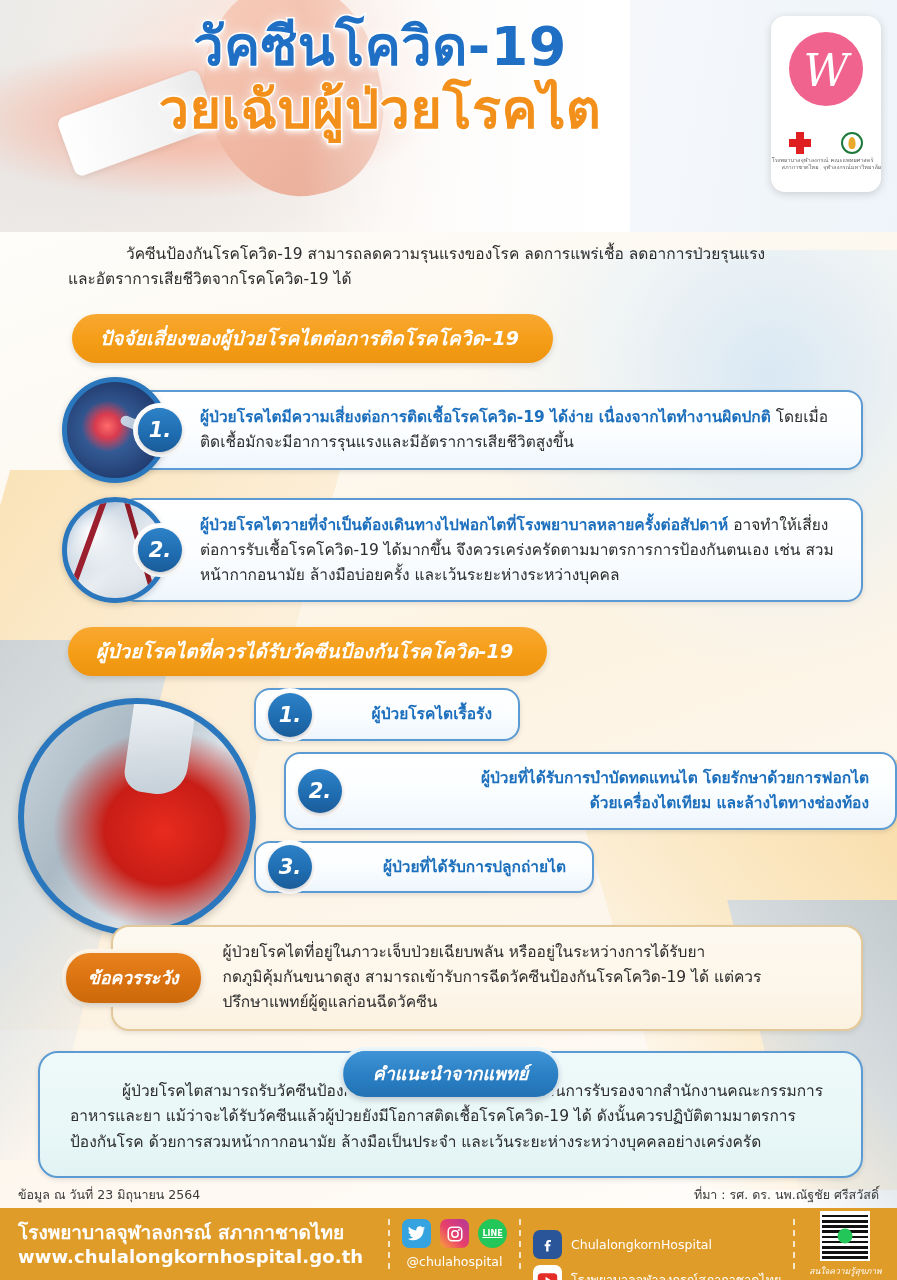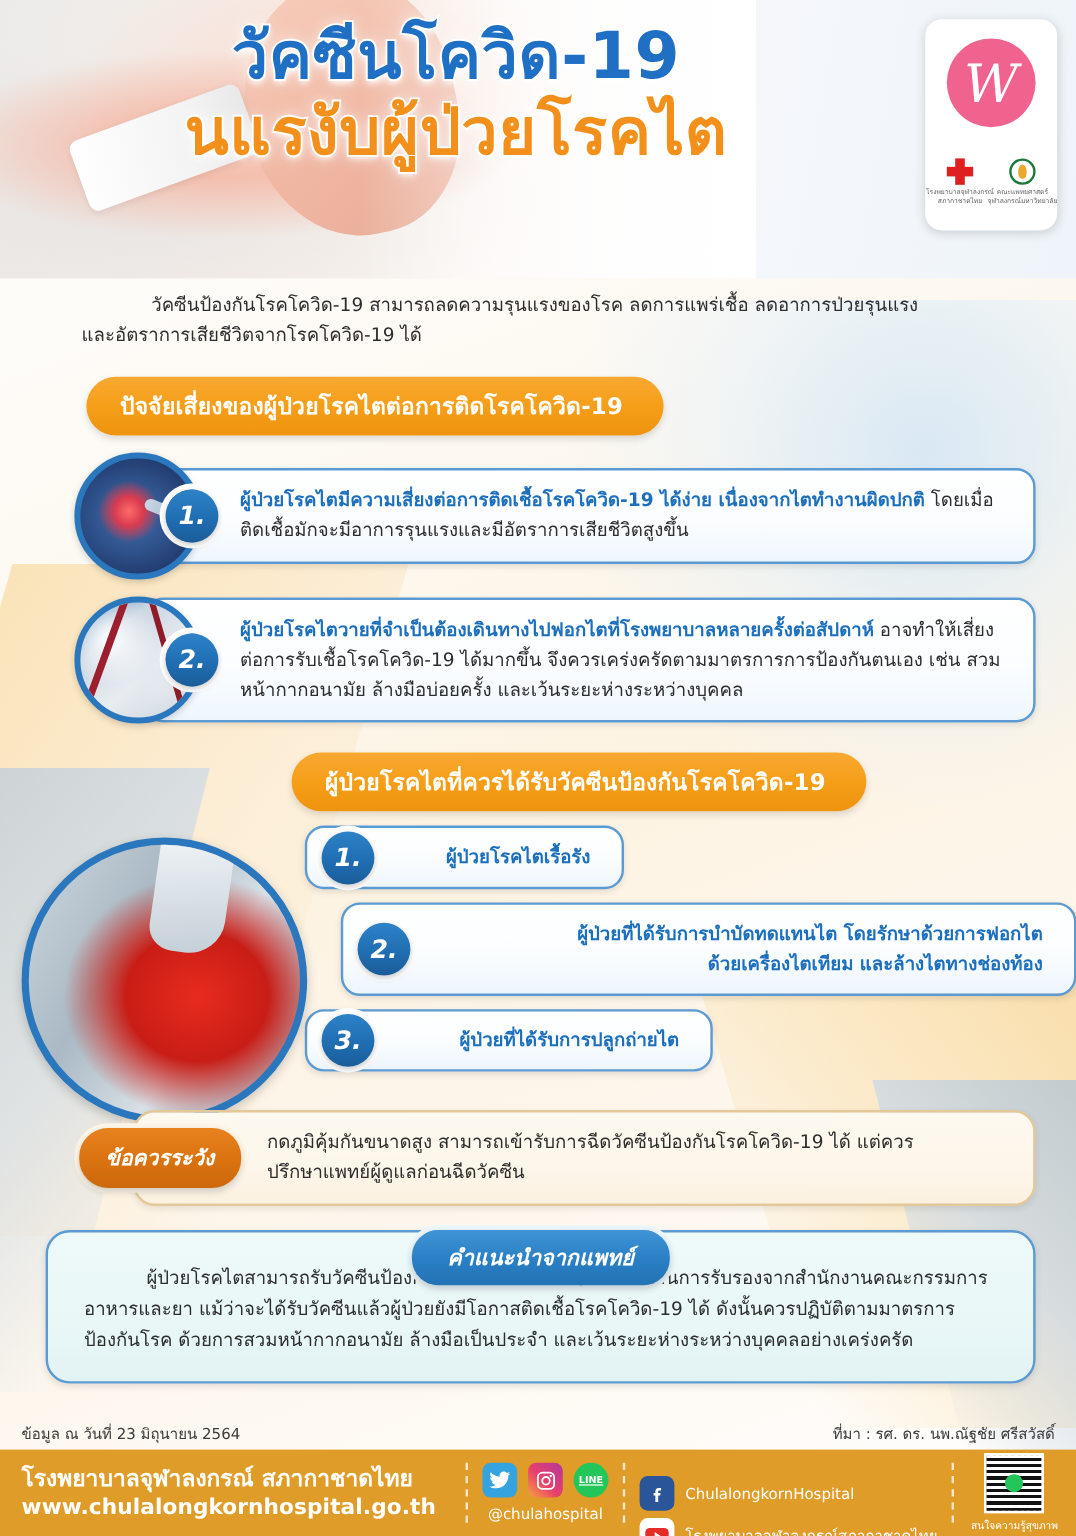--- a/index.html
+++ b/index.html
@@ -224,27 +224,28 @@
 
   
   .pill-orange {
     position: relative;
     z-index: 5;
     display: inline-block;
     background: linear-gradient(180deg,#f8a832 0%, #f59d16 55%, #ee9410 100%);
     color: #ffffff;
     font-size: 19px;
     font-weight: bold;
+    font-style: italic;
     padding: 9px 34px 10px 28px;
     border-radius: 26px;
     box-shadow: 0 3px 6px rgba(0,0,0,.13);
     letter-spacing: .2px;
   }
   .pill-wrap { margin: 22px 0 0 72px; position: relative; z-index: 5; }
-  .pill-wrap2 { margin: 24px 0 0 68px; position: relative; z-index: 5; text-align: center; }
+  .pill-wrap2 { margin: 24px 0 0 68px; position: relative; z-index: 5; }
 
   
   .row {
     position: relative;
     z-index: 5;
     display: flex;
     align-items: center;
     margin-top: 14px;
   }
   .thumb {
@@ -560,40 +561,40 @@
     border: 2px solid #ffffff;
   }
   .qr::after {
     content:"";
     position:absolute; left:50%; top:50%;
     transform: translate(-50%,-50%);
     width: 15px; height: 15px;
     border-radius: 50%;
     background: #23c659;
   }
-  .qr-cap { color:#ffffff; font-size: 8.5px; margin-top: 3px; }
+  .qr-cap { color:#ffffff; font-size: 8.5px; margin-top: 3px; font-style: italic; }
 </style>
 </head>
 <body>
 
 <div class="poster">
 
   <div class="bg-soft-blue"></div>
   <div class="bg-wedge-left"></div>
   <div class="bg-wedge-left2"></div>
   <div class="bg-wedge-right"></div>
   <div class="bg-wedge-right2"></div>
 
   <div class="header">
     <div class="header-photo"></div>
     <div class="header-fade"></div>
 
     <div class="title-block">
       <div class="title-line1">วัคซีนโควิด-19</div>
-      <div class="title-line2">นแรงับผู้ป่วยโรคไต</div>
+      <div class="title-line2">วยเฉับผู้ป่วยโรคไต</div>
     </div>
   </div>
 
   <div class="logo-card">
     <div class="logo-mark">
       <span class="logo-mark-letter">W</span>
     </div>
     <div class="logo-subrow">
       <div class="logo-sub">
         <div class="cross-badge"></div>
@@ -661,20 +662,21 @@
       <div class="num-badge">3.</div>
       <div class="card-blue-sm">
         <p>ผู้ป่วยที่ได้รับการปลูกถ่ายไต</p>
       </div>
     </div>
   </div>
 
   <div class="caution">
     <div class="caution-badge">ข้อควรระวัง</div>
     <div class="caution-card">
+      <p>ผู้ป่วยโรคไตที่อยู่ในภาวะเจ็บป่วยเฉียบพลัน หรืออยู่ในระหว่างการได้รับยา</p>
       <p>กดภูมิคุ้มกันขนาดสูง สามารถเข้ารับการฉีดวัคซีนป้องกันโรคโควิด-19 ได้ แต่ควร</p>
       <p>ปรึกษาแพทย์ผู้ดูแลก่อนฉีดวัคซีน</p>
     </div>
   </div>
 
   <div class="advice">
     <div class="advice-badge">คำแนะนำจากแพทย์</div>
     <div class="advice-card">
       <p class="l1">ผู้ป่วยโรคไตสามารถรับวัคซีนป้องกันโรคโควิด-19 ได้ทุกชนิดที่ผ่านการรับรองจากสำนักงานคณะกรรมการ</p>
       <p>อาหารและยา แม้ว่าจะได้รับวัคซีนแล้วผู้ป่วยยังมีโอกาสติดเชื้อโรคโควิด-19 ได้ ดังนั้นควรปฏิบัติตามมาตรการ</p>

